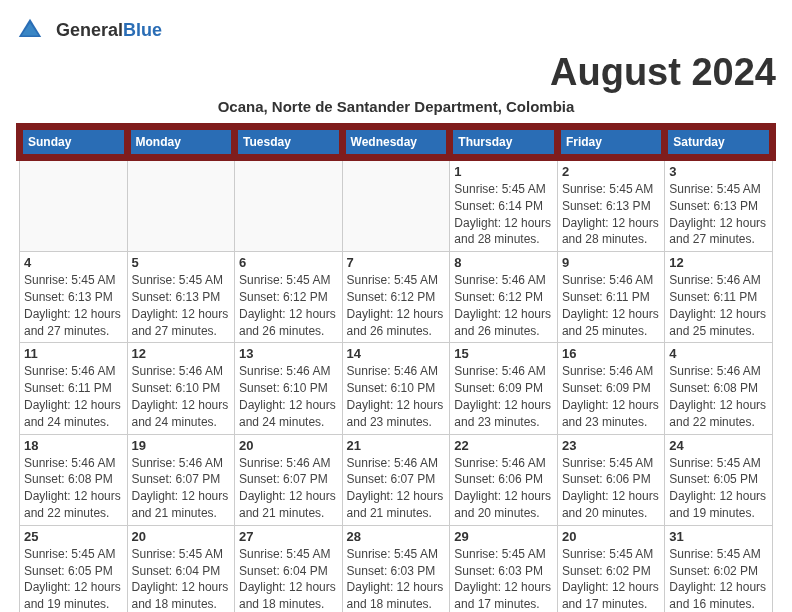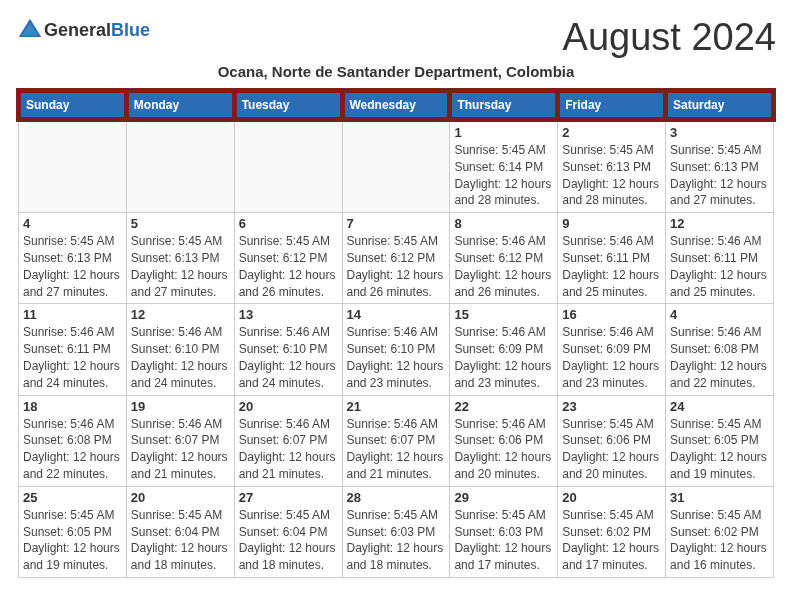--- a/index.html
+++ b/index.html
@@ -12,62 +12,63 @@
     }
     .header-area {
       display: flex;
       justify-content: space-between;
       align-items: flex-start;
       margin-bottom: 4px;
     }
     .logo {
       display: flex;
       align-items: center;
-      gap: 0;
+      gap: 12px;
     }
     .logo-text-general {
       font-size: 18px;
       font-weight: bold;
       color: #333;
     }
     .logo-text-blue {
       font-size: 18px;
       font-weight: bold;
       color: #2a6db5;
     }
     .logo-icon {
       width: 28px;
       height: 28px;
     }
     .month-title {
       font-size: 38px;
-      font-weight: normal;
+      font-weight: bold;
       color: #333;
       text-align: right;
+      margin-top: 35px;
     }
     .subtitle {
       text-align: center;
       font-size: 15px;
       color: #333;
       margin-bottom: 8px;
       font-weight: bold;
     }
     .calendar {
       width: 100%;
       border-collapse: collapse;
       font-size: 10.5px;
     }
     .calendar th {
       background-color: #2a6db5;
       color: #fff;
       text-align: left;
       padding: 5px 5px;
       font-size: 12px;
       font-weight: bold;
-      border: 5px solid #7f1d1d;
+      border: 7px solid #7f1d1d;
     }
     .calendar td {
       border: 1px solid #ccc;
       vertical-align: top;
       padding: 3px 4px;
       width: 108px;
       min-height: 80px;
       background: #fff;
     }
     .calendar td.empty {

